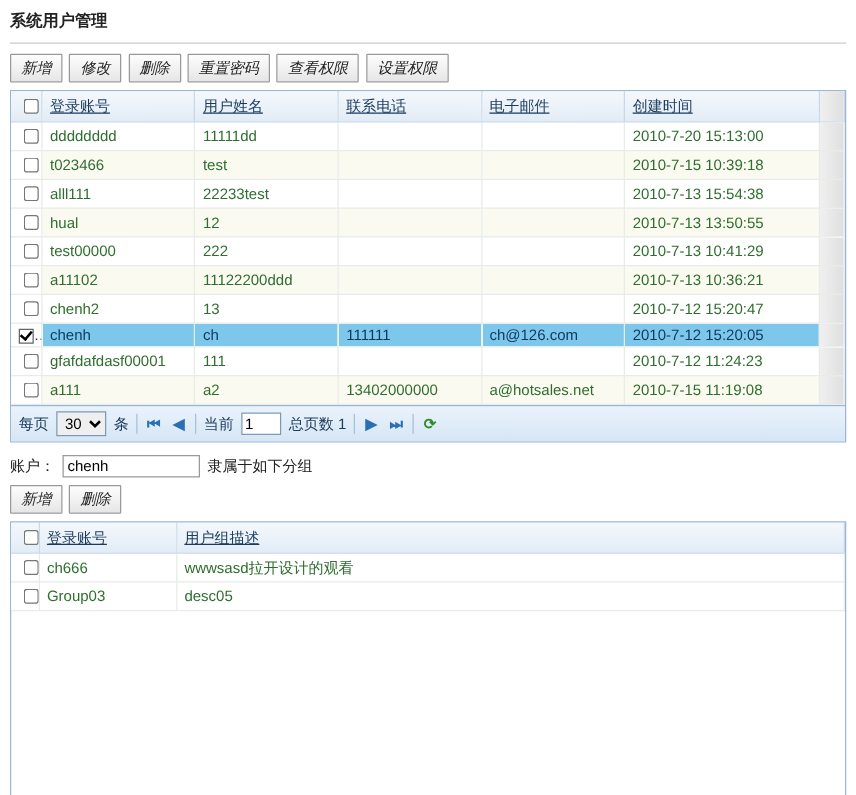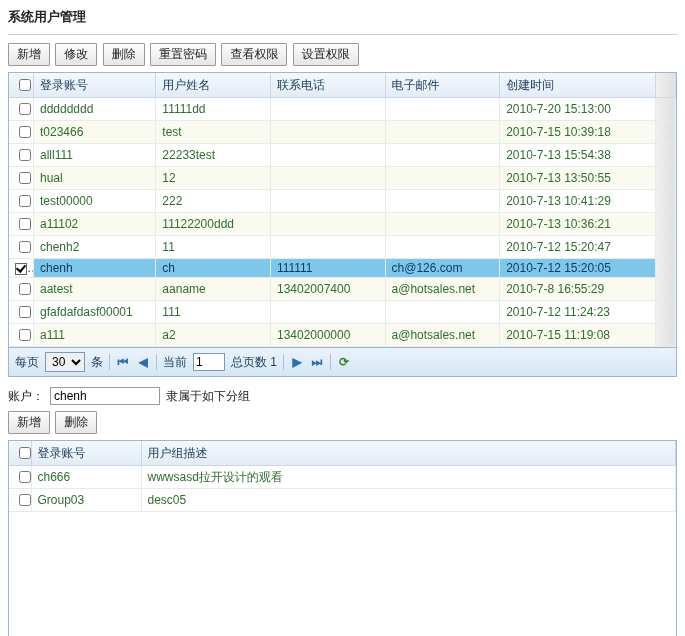--- a/index.html
+++ b/index.html
@@ -11,21 +11,21 @@
     color: #222;
     width: 685px;
     background: #fff;
   }
   .page-title {
     font-weight: bold;
     font-size: 13px;
     margin-bottom: 8px;
   }
   .hr { border-top: 1px solid #ccc; margin-bottom: 8px; }
-  .toolbar { margin-bottom: 6px; }
+  .toolbar { margin-bottom: 6px; font-style: italic; }
   .btn {
     display: inline-block;
     border: 1px solid #999;
     background: linear-gradient(#fdfdfd,#e6e6e6);
     padding: 2px 8px;
     font-size: 12px;
     cursor: pointer;
     margin-right: 2px;
     border-radius: 1px;
   }
@@ -39,21 +39,21 @@
   }
   table.grid th {
     background: linear-gradient(#f4f8fc,#e2ecf6);
     border-right: 1px solid #c8d8e8;
     border-bottom: 1px solid #c8d8e8;
     text-align: left;
     padding: 3px 6px;
     font-weight: normal;
     color: #1a3b5d;
     font-size: 12px;
-    overflow: hidden; white-space: nowrap; text-overflow: ellipsis;
+    overflow: hidden; white-space: nowrap; text-overflow: ellipsis; text-decoration: underline;
   }
   table.grid td {
     border-right: 1px solid #e6ece6;
     border-bottom: 1px solid #e6ece6;
     padding: 2px 6px;
     font-size: 12px;
     color: #2f6e2f;
     background: #fafaf0;
     overflow: hidden; white-space: nowrap; text-overflow: ellipsis;
   }
@@ -197,42 +197,33 @@
           <td>a11102</td>
           <td>11122200ddd</td>
           <td></td>
           <td></td>
           <td>2010-7-13 10:36:21</td>
           <td class="scrollbar-cell"></td>
         </tr>
         <tr class="odd">
           <td class="col-chk" style="text-align:center;background:#fff"><input type="checkbox" class="chk" style=""></td>
           <td>chenh2</td>
-          <td>11</td>
+          <td>13</td>
           <td></td>
           <td></td>
           <td>2010-7-12 15:20:47</td>
           <td class="scrollbar-cell"></td>
         </tr>
         <tr class="sel">
           <td class="col-chk" style="text-align:center;background:#fff"><span class="checked-mark"></span></td>
           <td>chenh</td>
           <td>ch</td>
           <td>111111</td>
           <td>ch@126.com</td>
           <td>2010-7-12 15:20:05</td>
-          <td class="scrollbar-cell"></td>
-        </tr>
-        <tr>
-          <td class="col-chk" style="text-align:center;background:#fff"><input type="checkbox" class="chk" style=""></td>
-          <td>aatest</td>
-          <td>aaname</td>
-          <td>13402007400</td>
-          <td>a@hotsales.net</td>
-          <td>2010-7-8 16:55:29</td>
           <td class="scrollbar-cell"></td>
         </tr>
         <tr class="odd">
           <td class="col-chk" style="text-align:center;background:#fff"><input type="checkbox" class="chk" style=""></td>
           <td>gfafdafdasf00001</td>
           <td>111</td>
           <td></td>
           <td></td>
           <td>2010-7-12 11:24:23</td>
           <td class="scrollbar-cell"></td>

